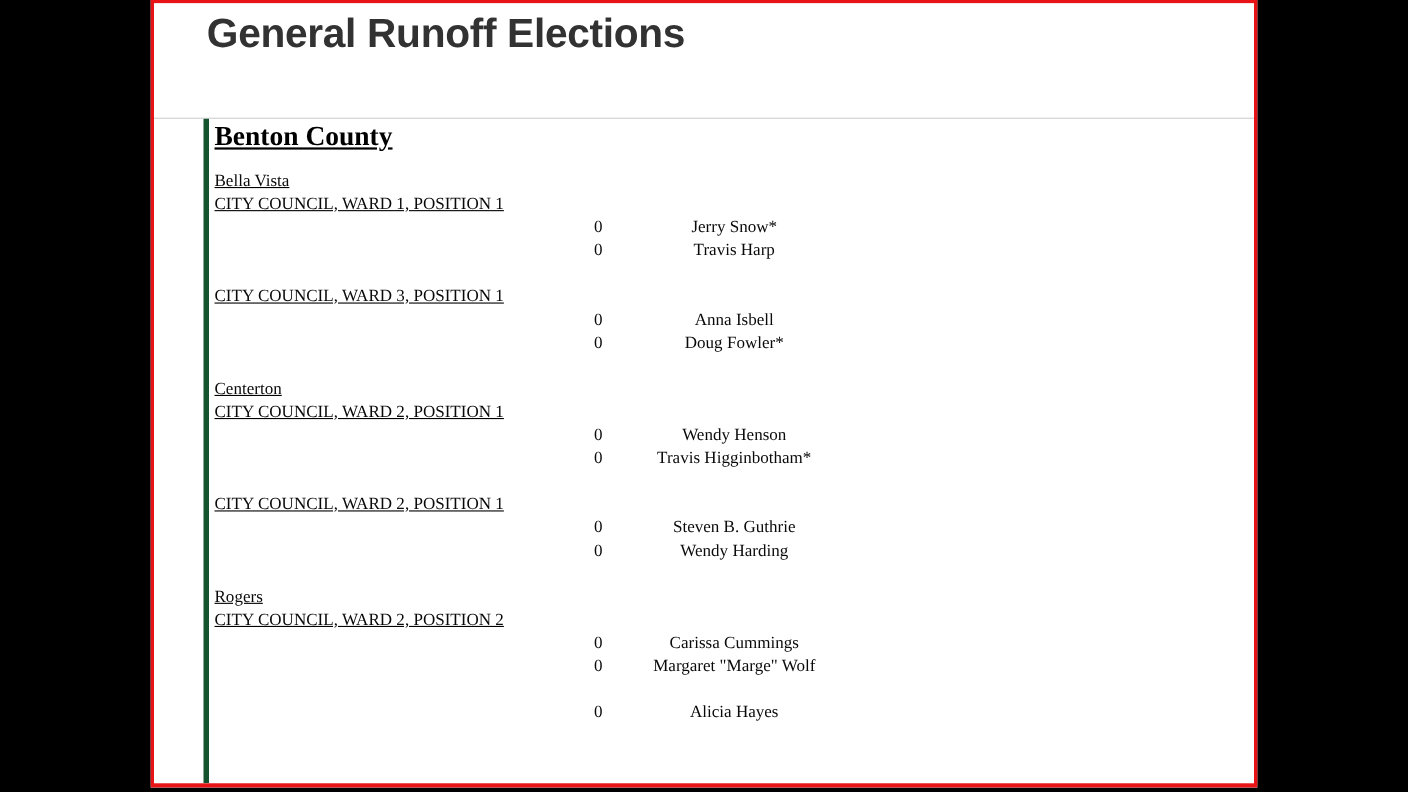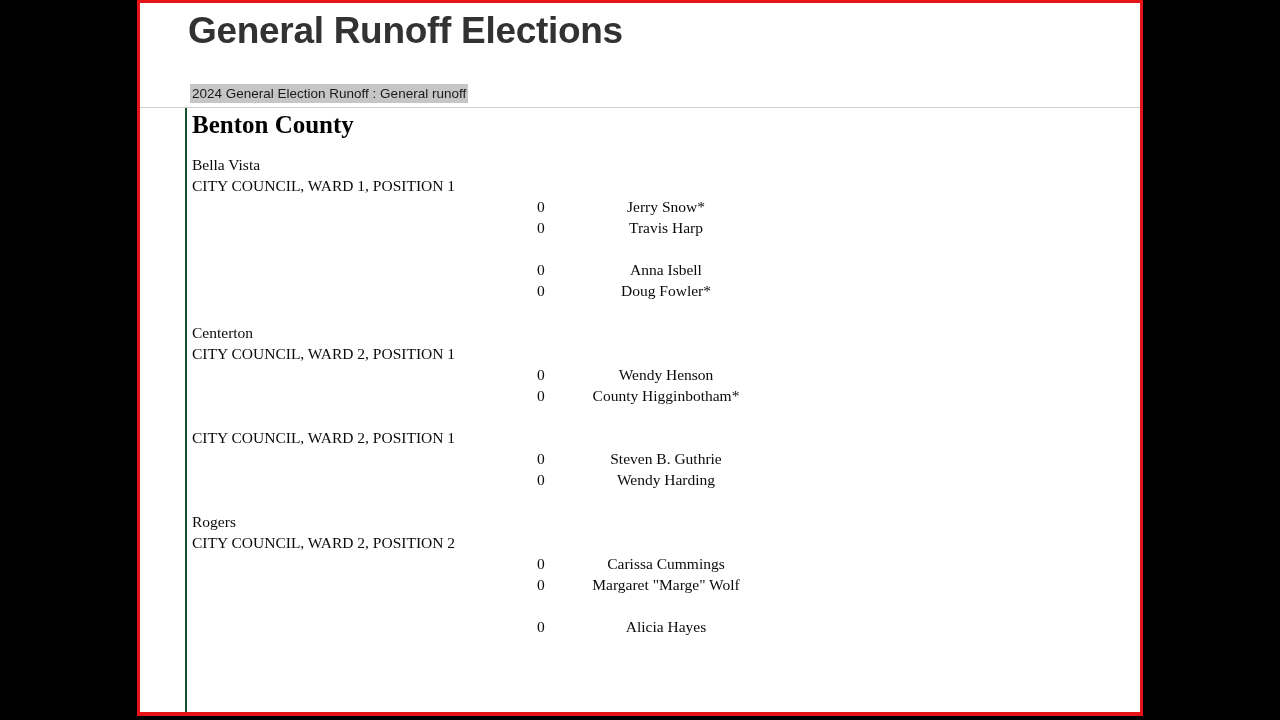--- a/index.html
+++ b/index.html
@@ -89,24 +89,25 @@
     background: #cfcfcf;
   }
 
   
   .content {
     position: absolute;
     left: 45px;
     top: 105px;
     right: 0;
     bottom: 0;
-    border-left: 2px solid #14532d;
+    border-left: 5px solid #14532d;
     padding-left: 5px;
     box-sizing: border-box;
     overflow: hidden;
+    text-decoration: underline;
   }
 
   .county-heading {
     margin: 0;
     padding: 0;
     font-family: "Liberation Serif", "DejaVu Serif", serif;
     font-size: 25px;
     font-weight: bold;
     color: #000000;
     line-height: 34px;
@@ -162,48 +163,46 @@
 </style>
 </head>
 <body>
 
 <div id="stage">
   <div id="page-frame">
     <div id="page-inner">
 
       <h1 class="page-title">General Runoff Elections</h1>
 
-      <div class="breadcrumb-wrap">
-        <span class="breadcrumb">2024 General Election Runoff : General runoff</span>
-      </div>
 
       <div class="header-rule"></div>
 
       <div class="content">
         <h2 class="county-heading">Benton County</h2>
 
         <div class="results-body" id="results-body">
             <div class="city-group">
               <div class="city-name">Bella Vista</div>
               <div class="contest">
                 <div class="contest-title">CITY COUNCIL, WARD 1, POSITION 1</div>
                 <div class="candidate-row"><span class="candidate-name">Jerry Snow*</span><span class="candidate-votes">0</span></div>
                 <div class="candidate-row"><span class="candidate-name">Travis Harp</span><span class="candidate-votes">0</span></div>
               </div>
               <div class="contest">
+                <div class="contest-title">CITY COUNCIL, WARD 3, POSITION 1</div>
                 <div class="candidate-row"><span class="candidate-name">Anna Isbell</span><span class="candidate-votes">0</span></div>
                 <div class="candidate-row"><span class="candidate-name">Doug Fowler*</span><span class="candidate-votes">0</span></div>
               </div>
             </div>
             <div class="city-group">
               <div class="city-name">Centerton</div>
               <div class="contest">
                 <div class="contest-title">CITY COUNCIL, WARD 2, POSITION 1</div>
                 <div class="candidate-row"><span class="candidate-name">Wendy Henson</span><span class="candidate-votes">0</span></div>
-                <div class="candidate-row"><span class="candidate-name">County Higginbotham*</span><span class="candidate-votes">0</span></div>
+                <div class="candidate-row"><span class="candidate-name">Travis Higginbotham*</span><span class="candidate-votes">0</span></div>
               </div>
             </div>
             <div class="city-group">
               <div class="contest">
                 <div class="contest-title">CITY COUNCIL, WARD 2, POSITION 1</div>
                 <div class="candidate-row"><span class="candidate-name">Steven B. Guthrie</span><span class="candidate-votes">0</span></div>
                 <div class="candidate-row"><span class="candidate-name">Wendy Harding</span><span class="candidate-votes">0</span></div>
               </div>
             </div>
             <div class="city-group">

